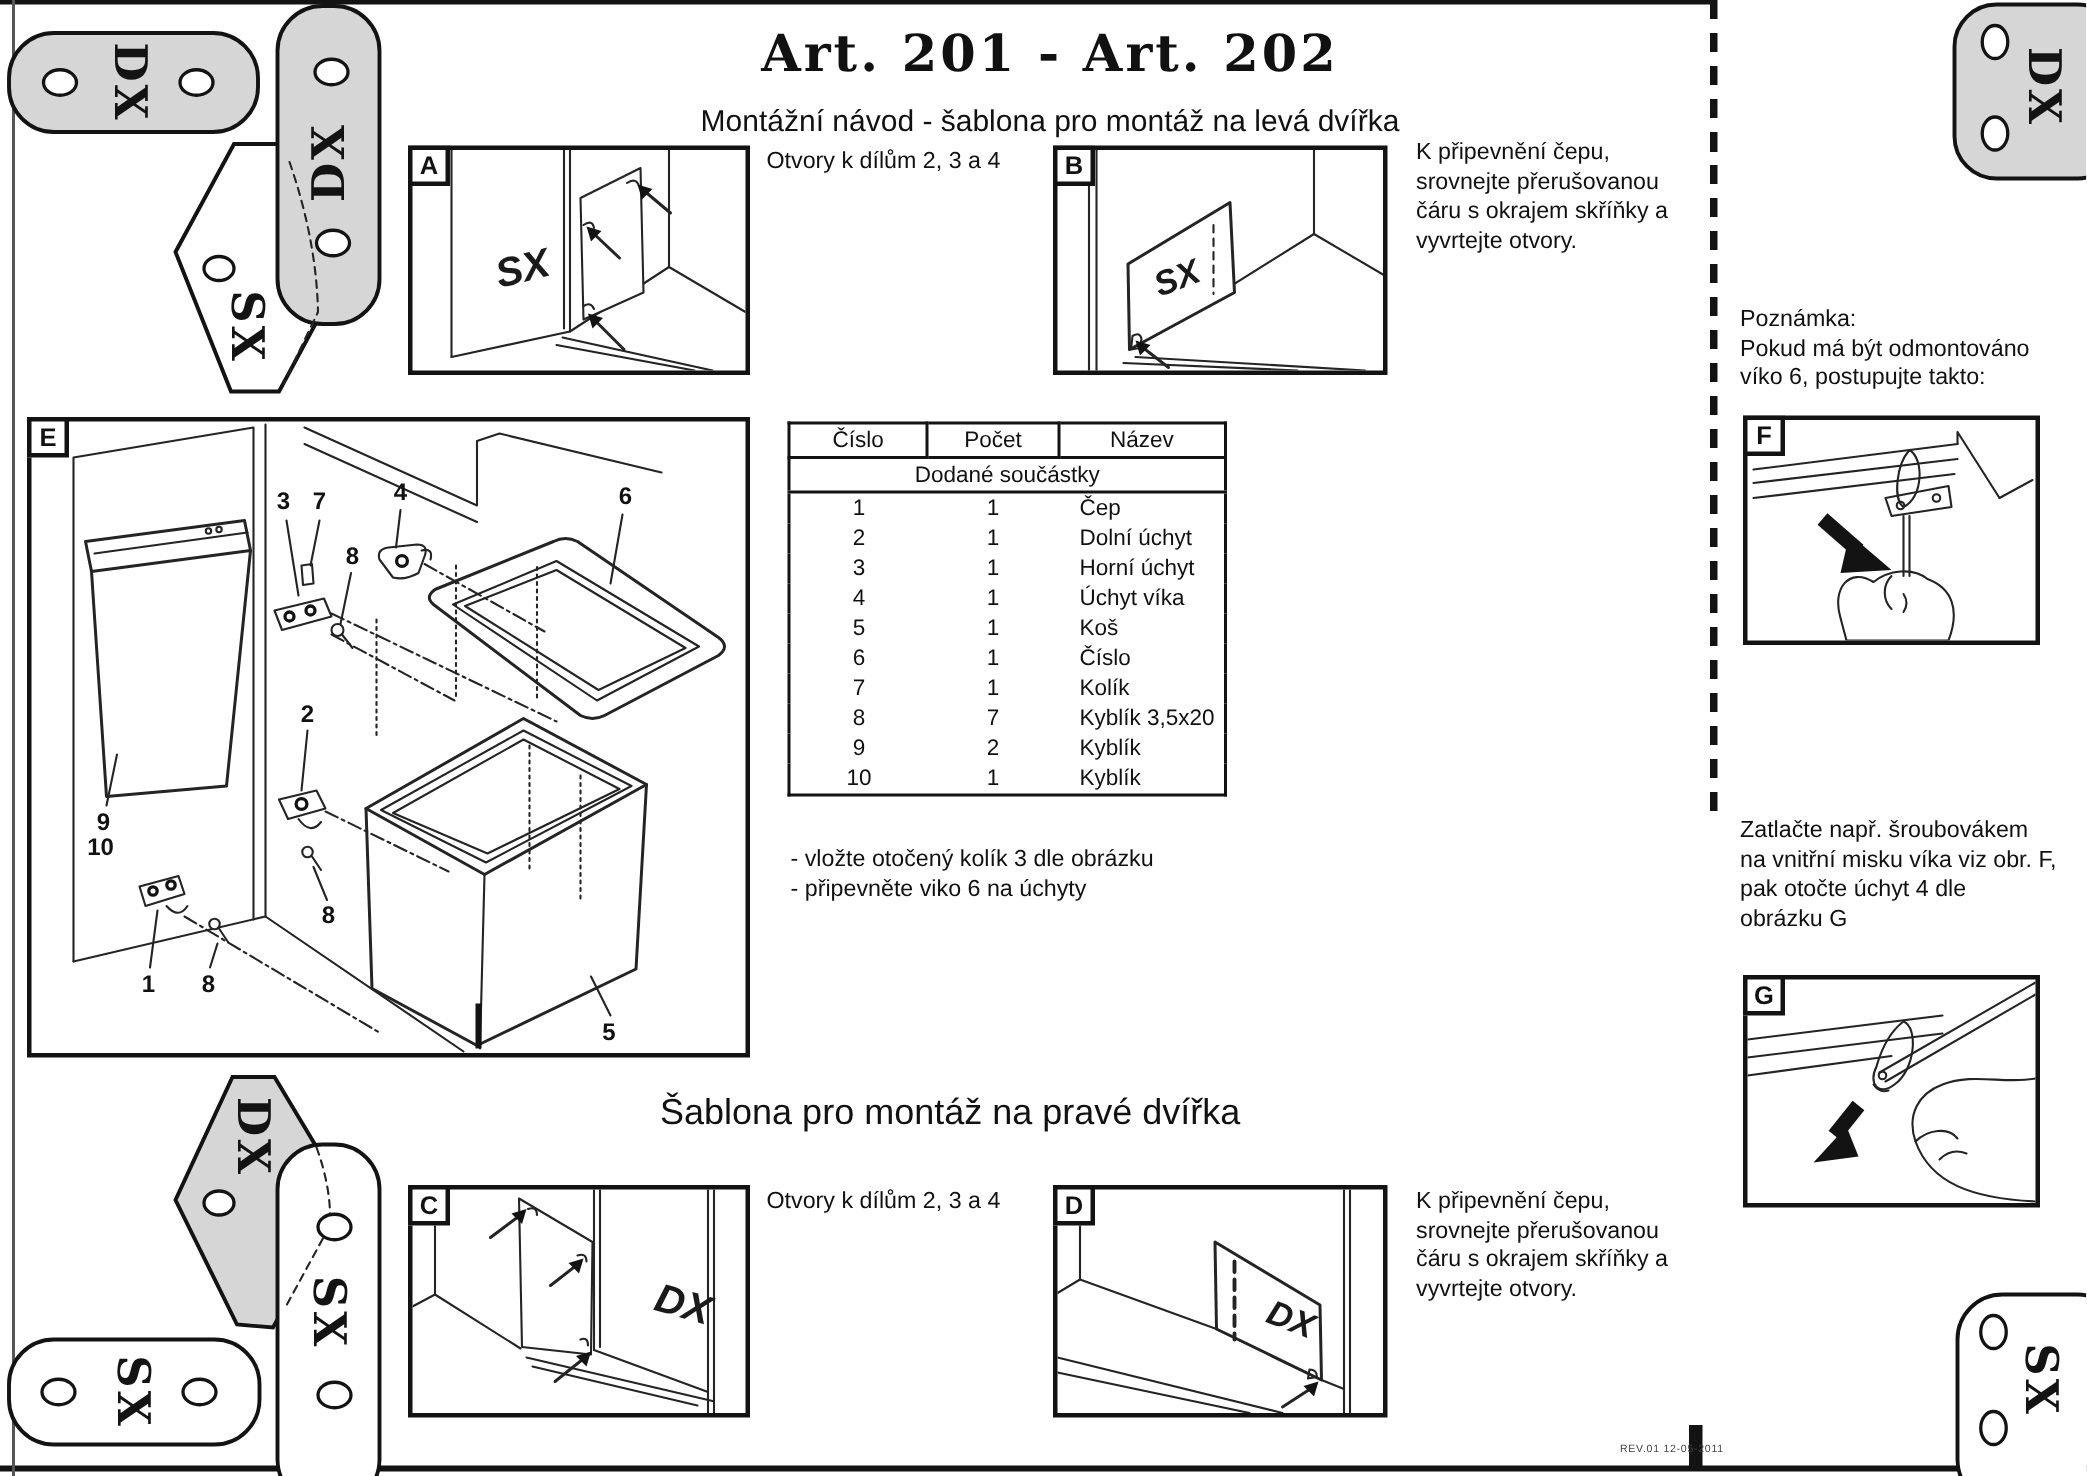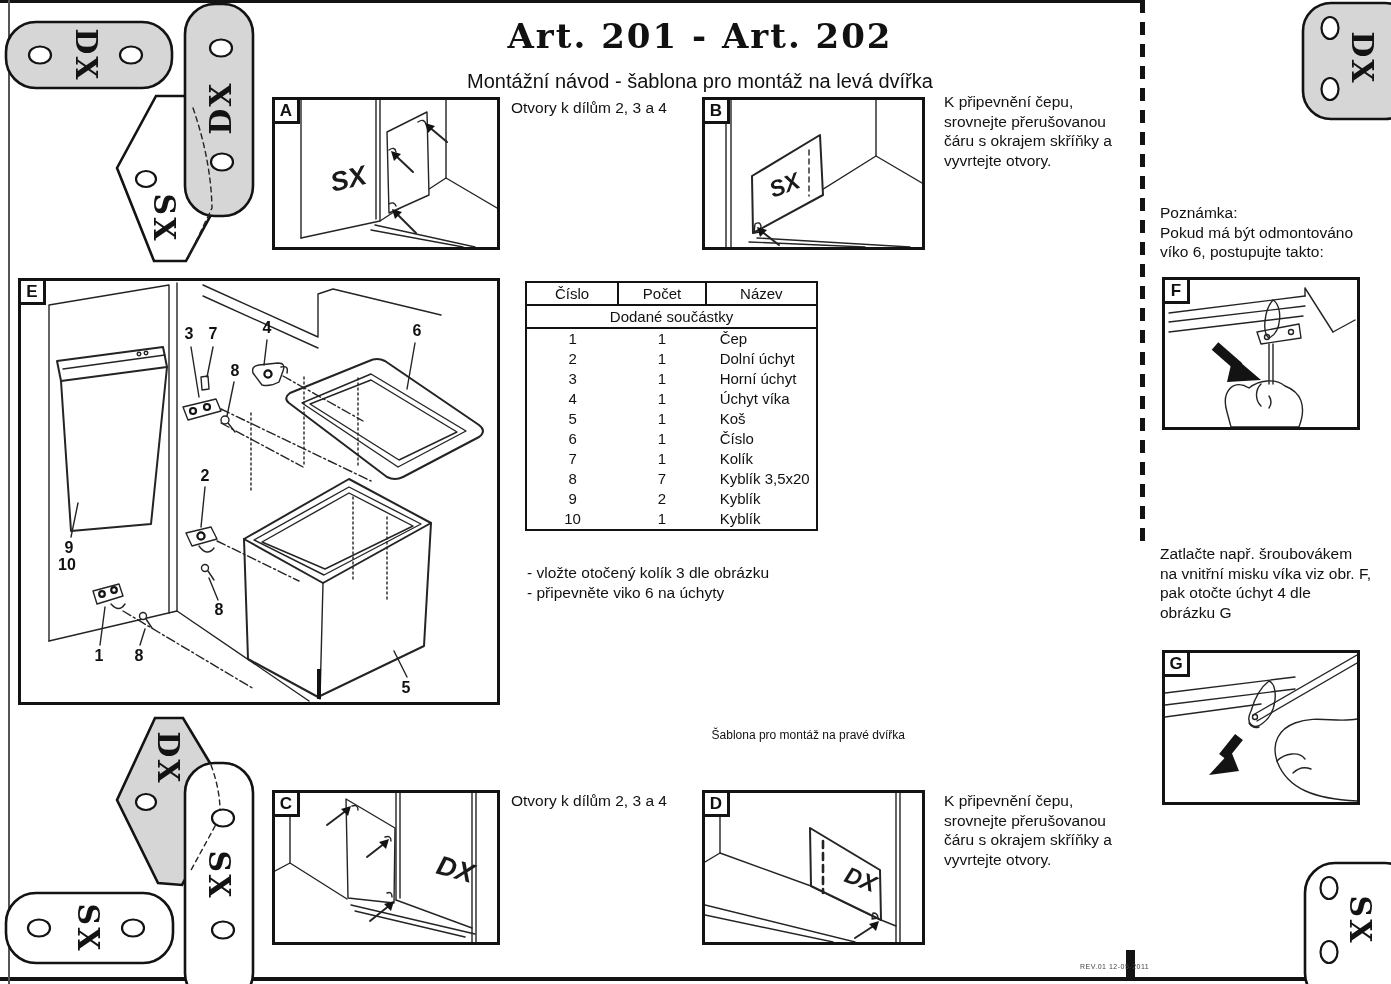--- a/index.html
+++ b/index.html
@@ -10,21 +10,21 @@
   
   .panel{position:absolute;border:3px solid #131313;background:#fff;box-sizing:border-box;}
   .badge{position:absolute;top:-3px;left:-3px;width:28px;height:27px;border:3px solid #131313;
          background:#fff;display:flex;align-items:center;justify-content:center;
          font:bold 17px "Liberation Sans",sans-serif;box-sizing:border-box;}
   
   .t15{font-size:15.5px;line-height:1.26;white-space:pre-line;}
   .caption{font-size:15.5px;}
   .page-title{font:bold 34px "DejaVu Serif",serif;letter-spacing:2px;text-align:center;}
   .page-subtitle{font-size:20px;text-align:center;}
-  .section-title{font-size:12px;text-align:right;}
+  .section-title{font-size:24px;text-align:left;}
   .rev{font-size:7px;color:#444;letter-spacing:.5px;}
   
   .steps div{font-size:15.5px;line-height:1.32;}
   
   table.parts{border-collapse:collapse;width:293px;font-size:15px;border:2.5px solid #131313;}
   table.parts td,table.parts th{padding:0;height:20px;line-height:20px;}
   table.parts .ttl{border-bottom:2px solid #131313;text-align:center;height:21px;}
   table.parts th{border:2px solid #131313;font-weight:normal;text-align:center;height:21px;}
   table.parts tbody td:nth-child(1),table.parts tbody td:nth-child(2){text-align:center;}
   table.parts tbody td:nth-child(3){text-align:left;padding-left:14px;}

